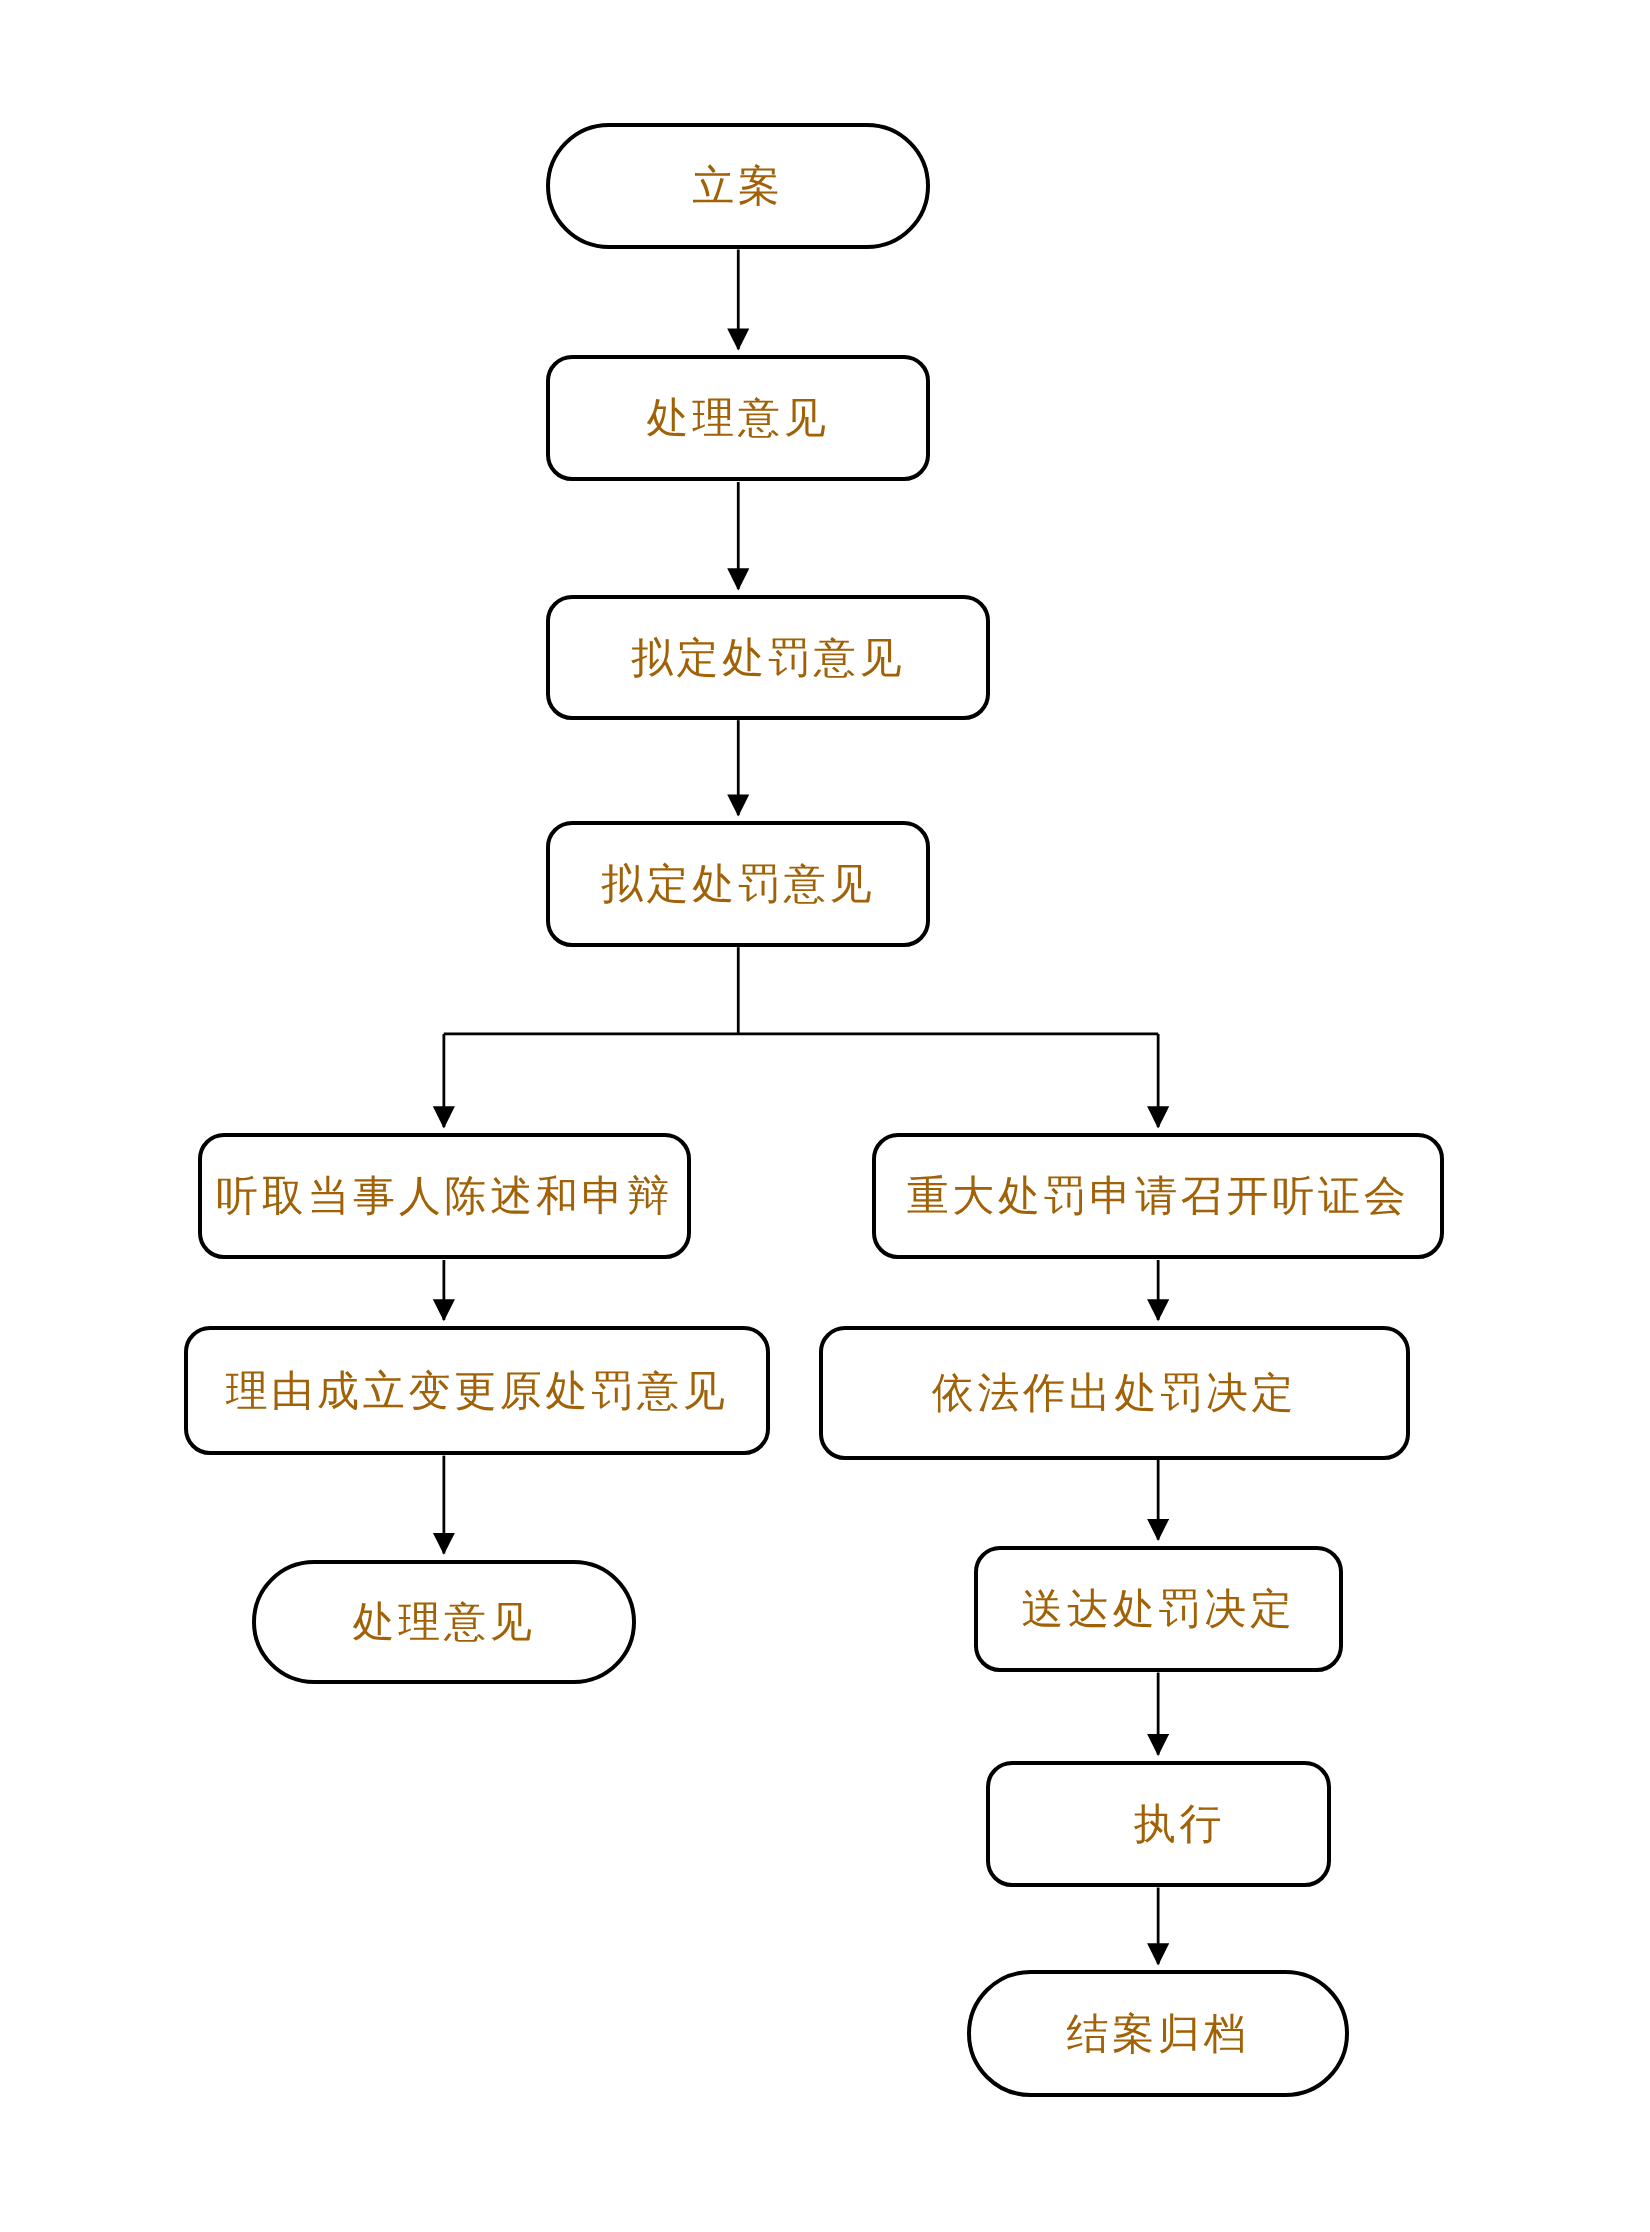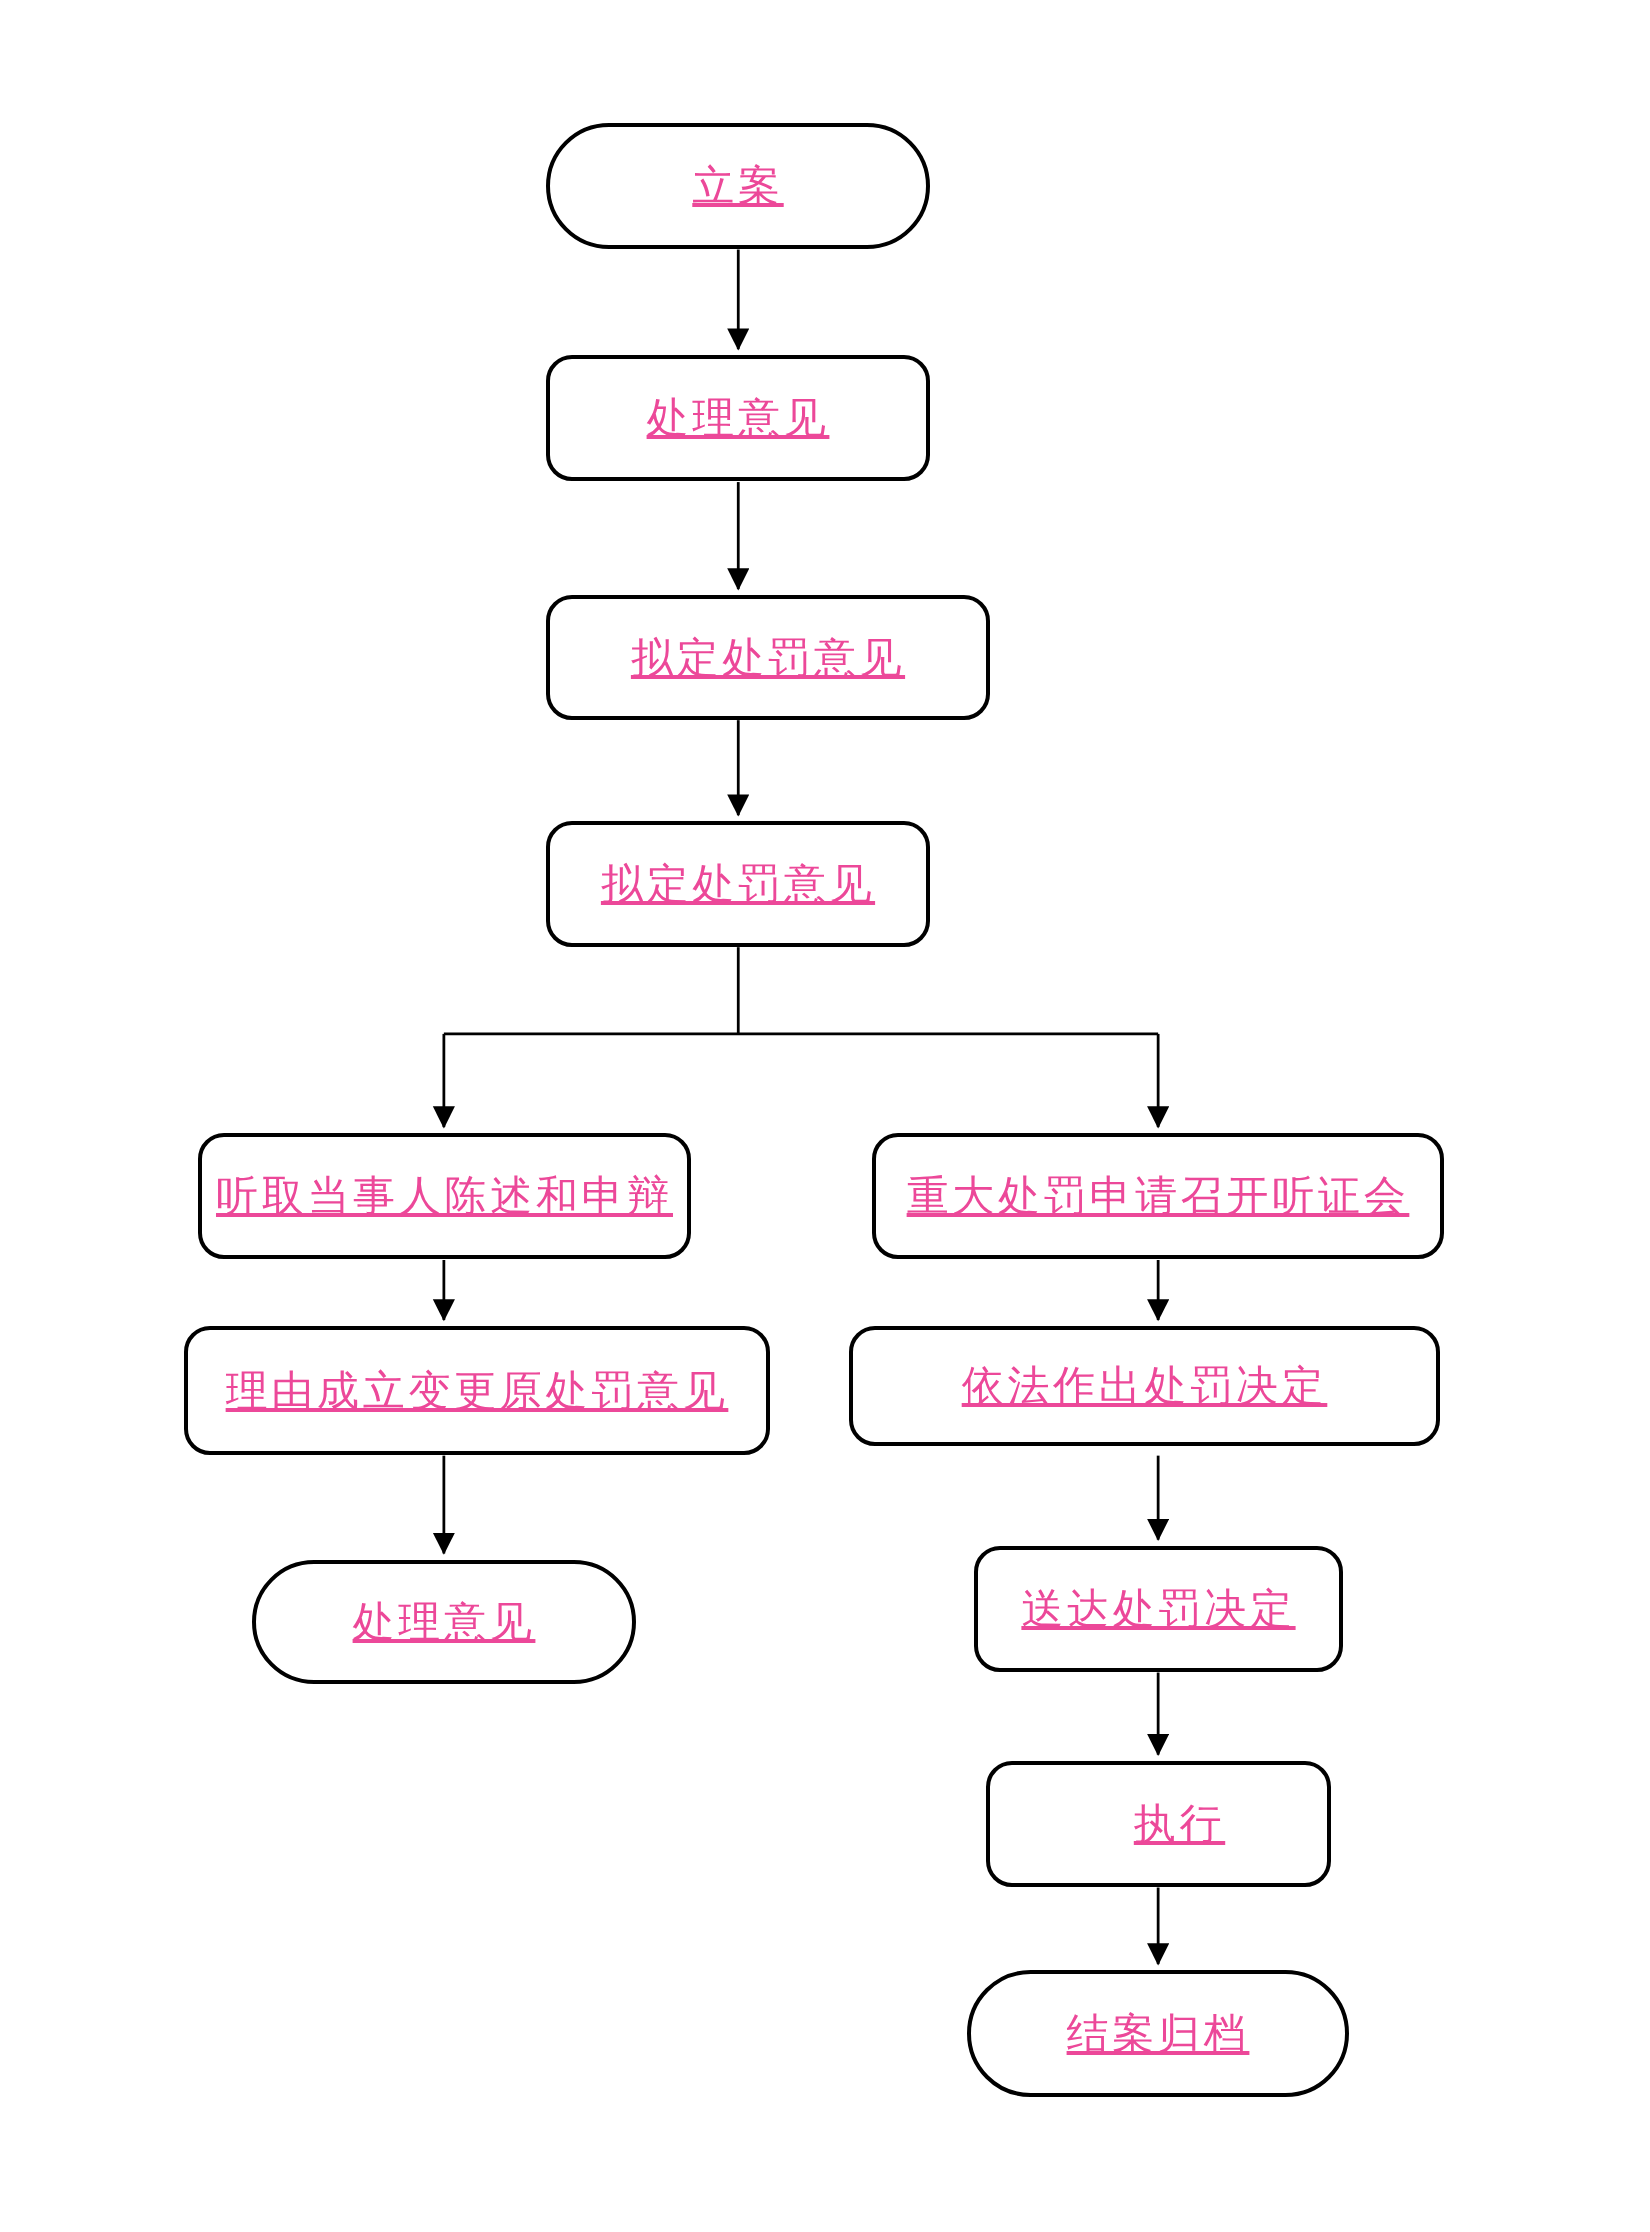--- a/index.html
+++ b/index.html
@@ -22,26 +22,25 @@
     height: 2233px;
   }
   .node {
     position: absolute;
     display: flex;
     align-items: center;
     justify-content: center;
     box-sizing: border-box;
     background: #ffffff;
     border: 4.6px solid #000000;
-    color: #ec4899;
+    color: #a16207;
     font-size: 42px;
     letter-spacing: 3.7px;
     white-space: nowrap;
     text-align: center;
-    text-decoration: underline;
   }
   .node.rounded-rect { border-radius: 26px; }
   .node.stadium { border-radius: 65px; }
 </style>
 </head>
 <body>
 
 <div class="canvas">
 
   <svg class="edges-layer" width="1650" height="2233" viewBox="0 0 1788 2419" xmlns="http://www.w3.org/2000/svg">
@@ -78,21 +77,21 @@
   <div class="node rounded-rect" style="left:546px; top:821px; width:384px; height:126px;">拟定处罚意见</div>
 
   <div class="node rounded-rect" style="left:198px; top:1133px; width:493px; height:126px;">听取当事人陈述和申辩</div>
 
   <div class="node rounded-rect" style="left:151px; top:1326px; width:586px; height:129px;margin-left:33px;">理由成立变更原处罚意见</div>
 
   <div class="node stadium" style="left:252px; top:1560px; width:384px; height:124px;">处理意见</div>
 
   <div class="node rounded-rect" style="left:872px; top:1133px; width:572px; height:126px;">重大处罚申请召开听证会</div>
 
-  <div class="node rounded-rect" style="left:849px; top:1326px; width:591px; height:120px;">依法作出处罚决定</div>
+  <div class="node rounded-rect" style="left:819px; top:1326px; width:591px; height:134px;">依法作出处罚决定</div>
 
   <div class="node rounded-rect" style="left:974px; top:1546px; width:369px; height:126px;">送达处罚决定</div>
 
   <div class="node rounded-rect" style="left:986px; top:1761px; width:345px; height:126px;padding-left:42px;">执行</div>
 
   <div class="node stadium" style="left:967px; top:1970px; width:382px; height:127px;">结案归档</div>
 
 </div>
 
 

